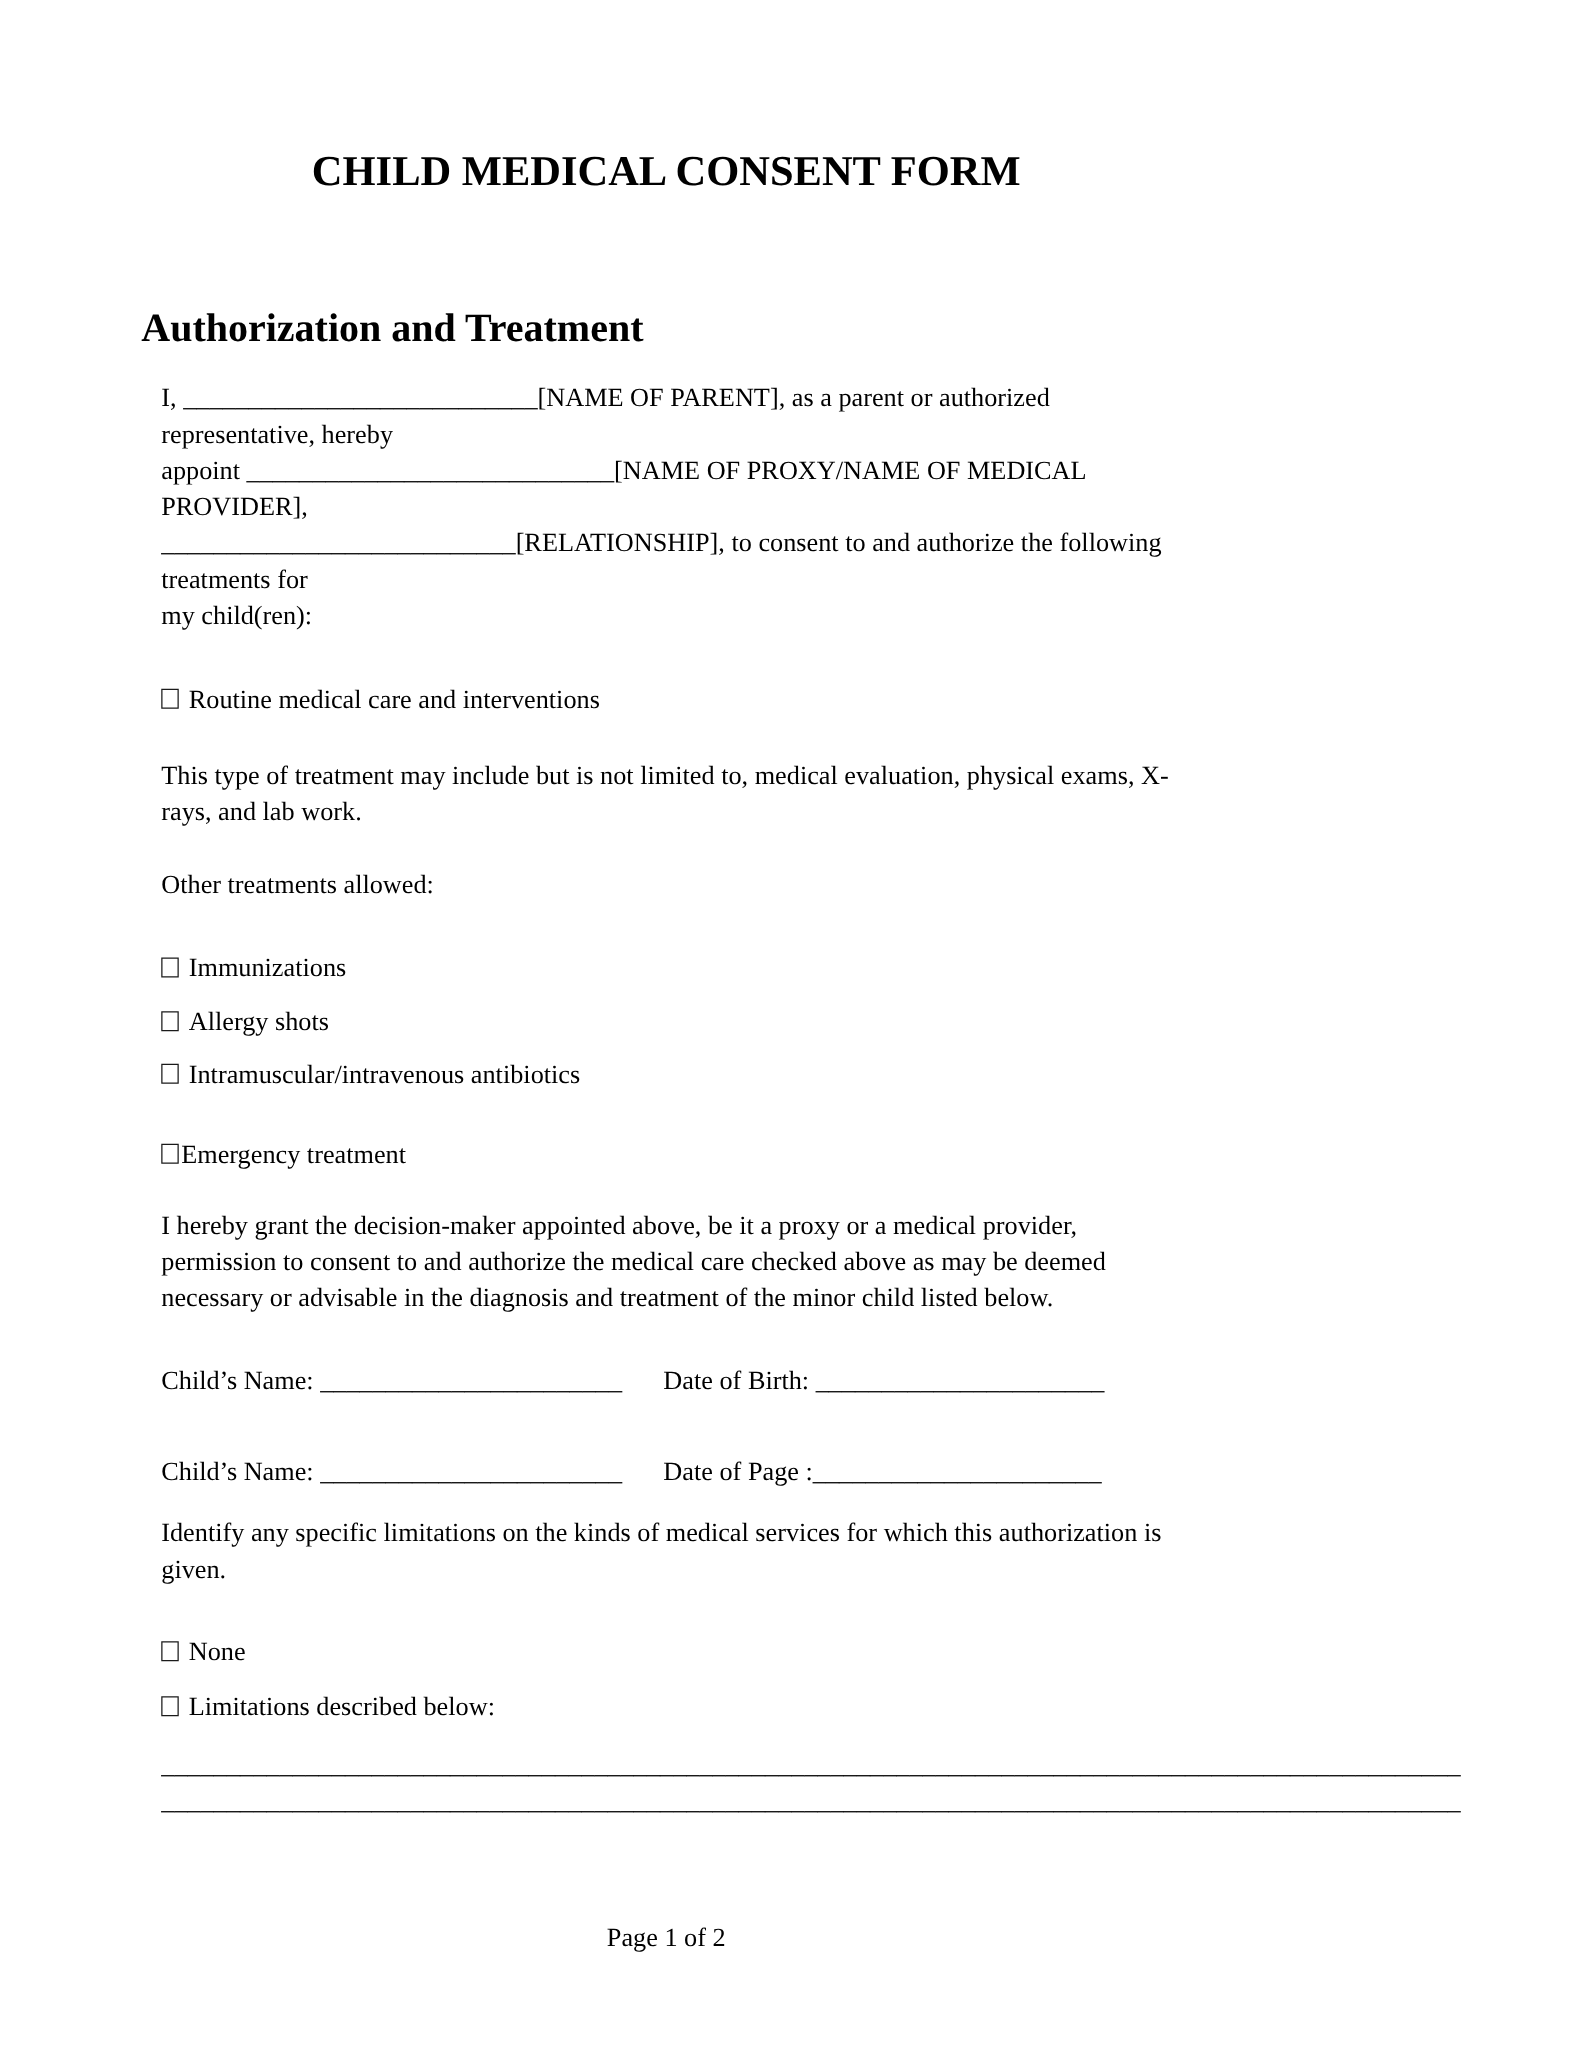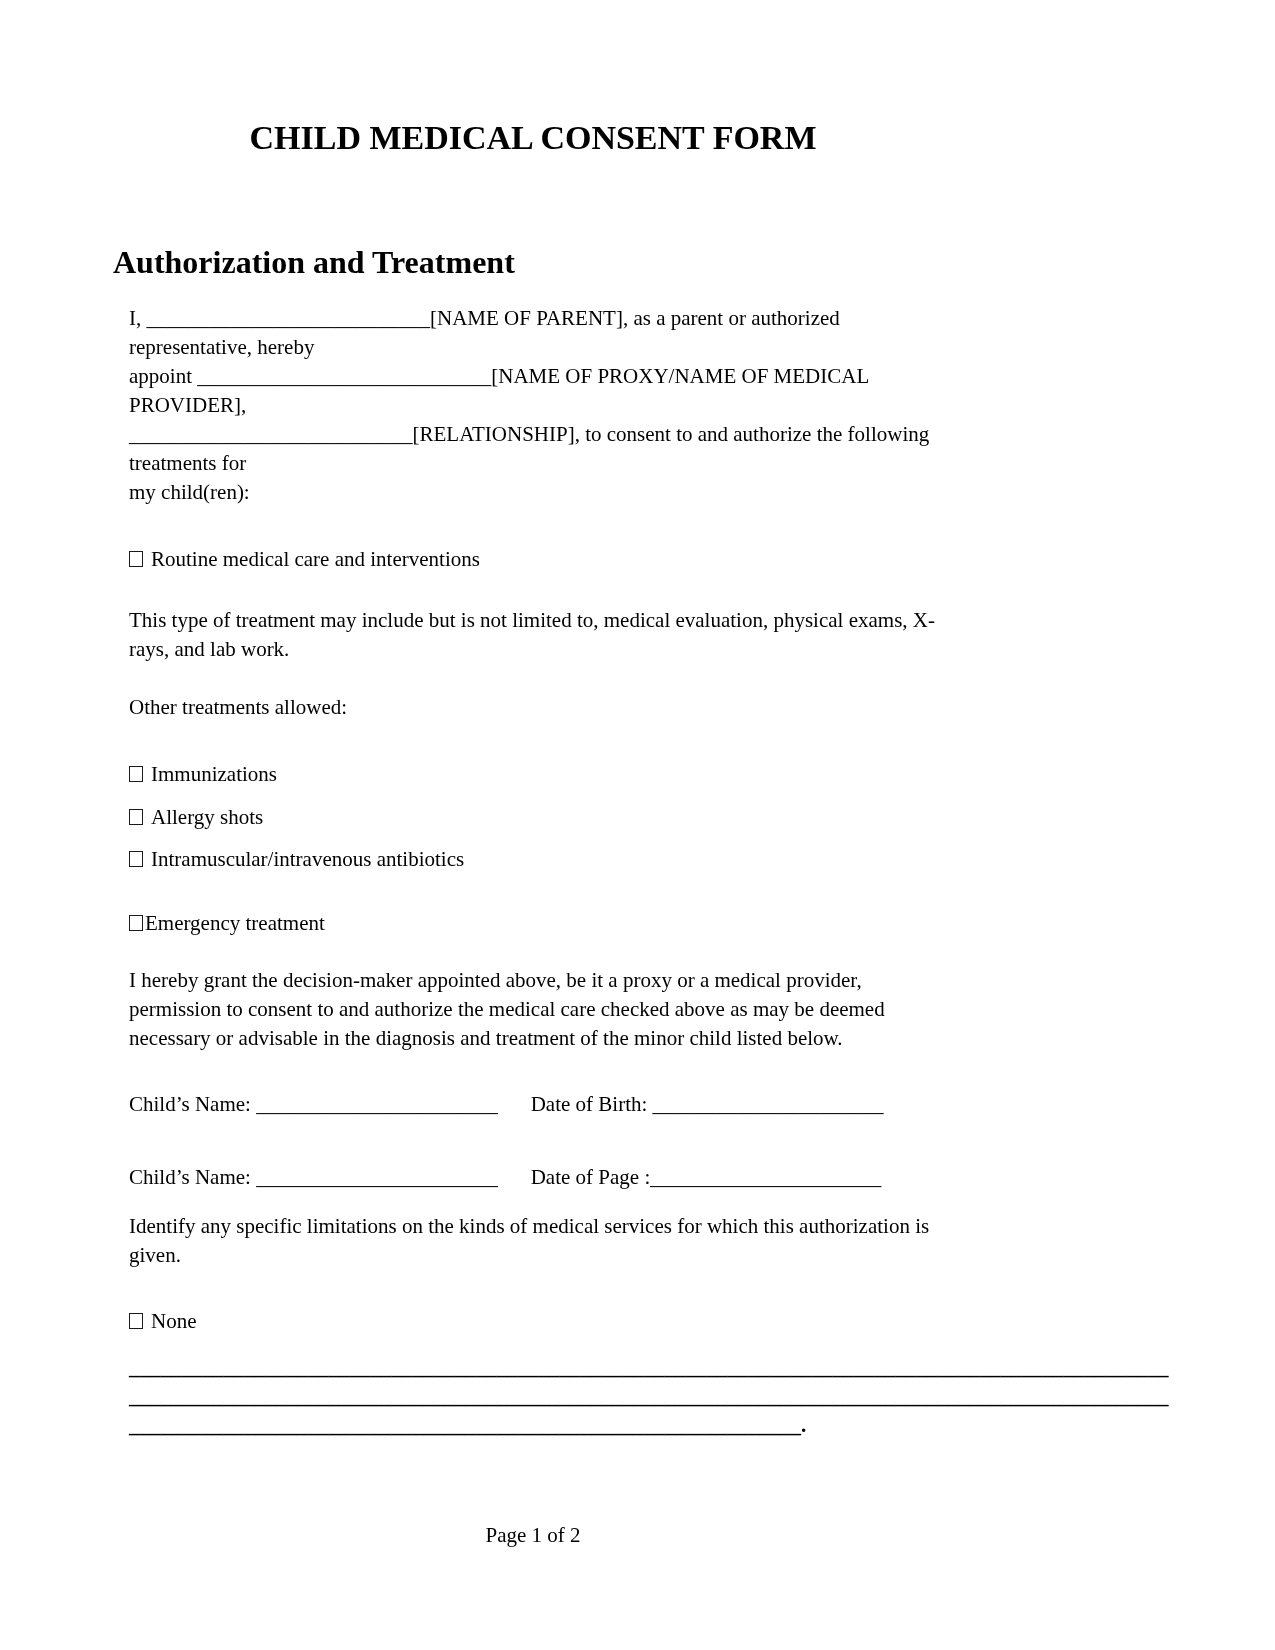--- a/index.html
+++ b/index.html
@@ -43,21 +43,21 @@
   .opt-row-1    { margin-top: 38px; }
   .opt-row      { margin-top: 14px; }
   .opt-row-3    { margin-top: 13px; }
   .emergency-row{ margin-top: 35px; }
   .grant-para   { margin-top: 28px; }
   .child-row-1  { margin-top: 37px; }
   .child-row-2  { margin-top: 44px; }
   .lim-instruction { margin-top: 20px; }
   .none-row     { margin-top: 37px; }
   .described-row{ margin-top: 15px; }
-  .write-lines  { margin-top: 17px; font-weight: bold; }
+  .write-lines  { margin-top: 17px; }
   .footer {
     margin-top: 81px;
     font-size: 21px;
     line-height: 29px;
     text-align: center;
   }
   .cb {
     display: inline-block;
     width: 14px;
     height: 16px;
@@ -100,22 +100,22 @@
 
   <p class="child-row-1"><span>Child’s Name: </span><span class="blank">_______________________</span><span class="dob-label">Date of Birth: </span><span class="blank">______________________</span></p>
 
   <p class="child-row-2"><span>Child’s Name: </span><span class="blank">_______________________</span><span class="dob-label">Date of Page :</span><span class="blank">______________________</span></p>
 
 
   <p class="lim-instruction">Identify any specific limitations on the kinds of medical services for which this authorization is given.</p>
 
   <p class="none-row"><span class="cb"></span><span>None</span></p>
 
+  <p class="described-row"><span class="cb"></span><span>Limitations described below:</span></p>
 
   <div class="write-lines">
     <div class="text-line write-line">___________________________________________________________________________________________________</div>
     <div class="text-line write-line">___________________________________________________________________________________________________</div>
-    <div class="text-line write-line"><span class="blank">________________________________________________________________</span><span>.</span></div>
   </div>
 
   <div class="footer">Page 1 of 2</div>
 
 </div>
 
 </body></html>

